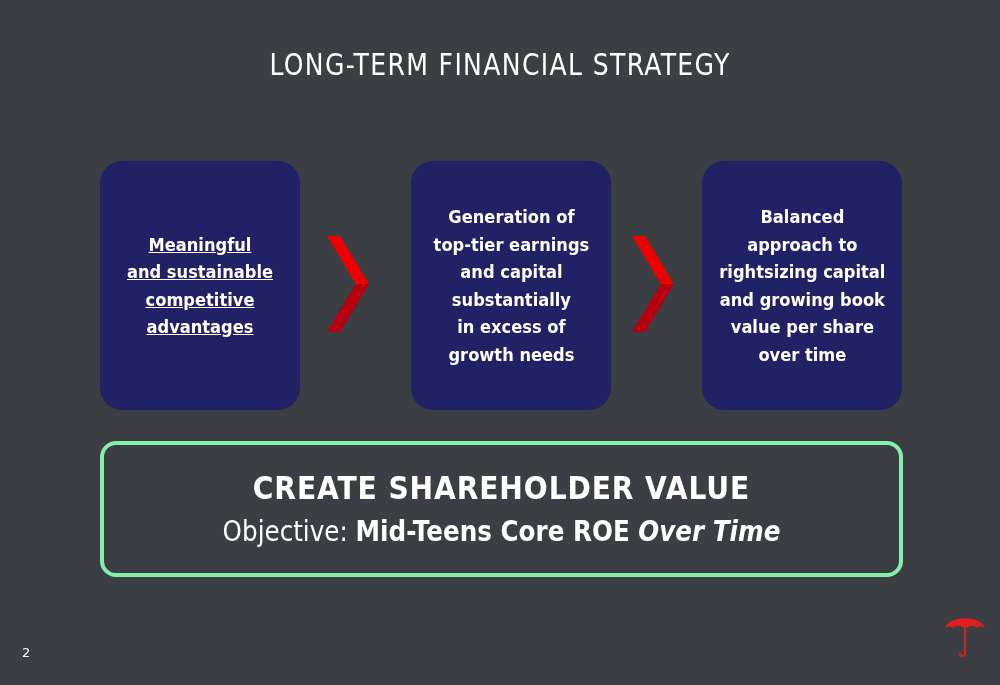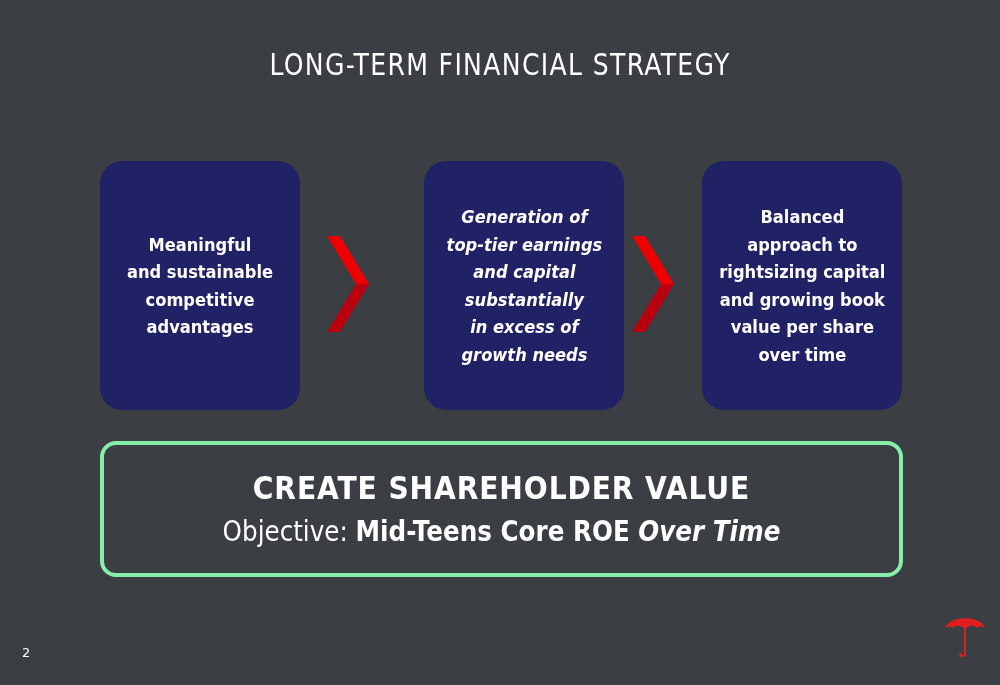--- a/index.html
+++ b/index.html
@@ -37,33 +37,33 @@
   .obj-bold { font-weight:bold; }
   .obj-italic { font-weight:bold; font-style:italic; }
   .page-num { position:absolute; left:22px; top:645px; font-size:13px; }
   .logo { position:absolute; left:944px; top:613px; width:42px; height:46px; }
 </style>
 </head>
 <body>
 
 <div class="title">LONG-TERM FINANCIAL STRATEGY</div>
 
-<div class="card" style="left:100px;">
+<div class="card" style="left:100px;text-decoration:underline;">
   <div class="card-text">Meaningful
 and sustainable
 competitive
 advantages</div>
 </div>
 
 <svg class="chev" style="left:327px;" viewBox="0 0 42 96">
   <polygon points="0,0 13,0 42,48 29,48" fill="#ee0000"></polygon>
   <polygon points="29,48 42,48 13,96 0,96" fill="#b8000e"></polygon>
 </svg>
 
-<div class="card" style="left:424px;font-style:italic;">
+<div class="card" style="left:411px;">
   <div class="card-text">Generation of
 top-tier earnings
 and capital
 substantially
 in excess of
 growth needs</div>
 </div>
 
 <svg class="chev" style="left:632px;" viewBox="0 0 42 96">
   <polygon points="0,0 13,0 42,48 29,48" fill="#ee0000"></polygon>

